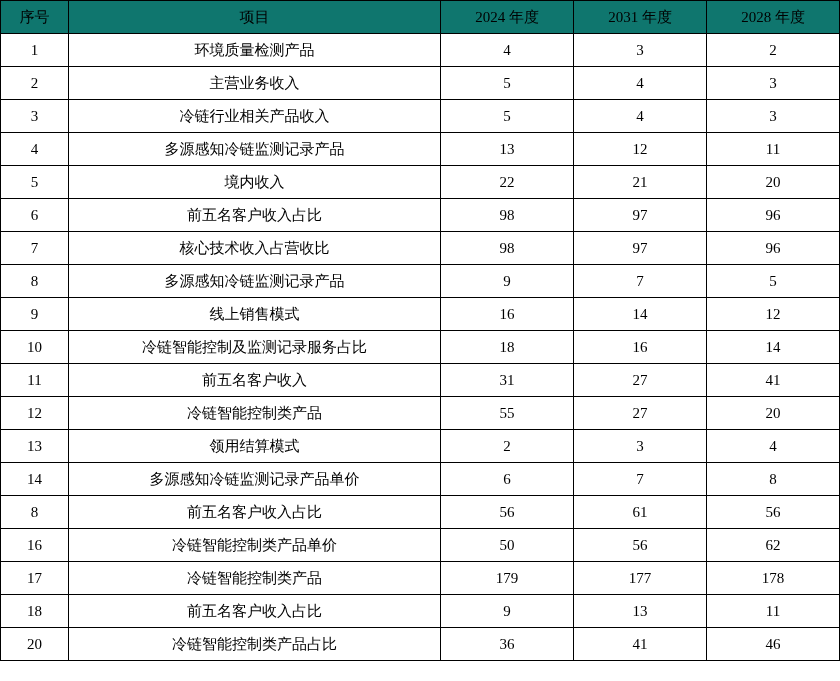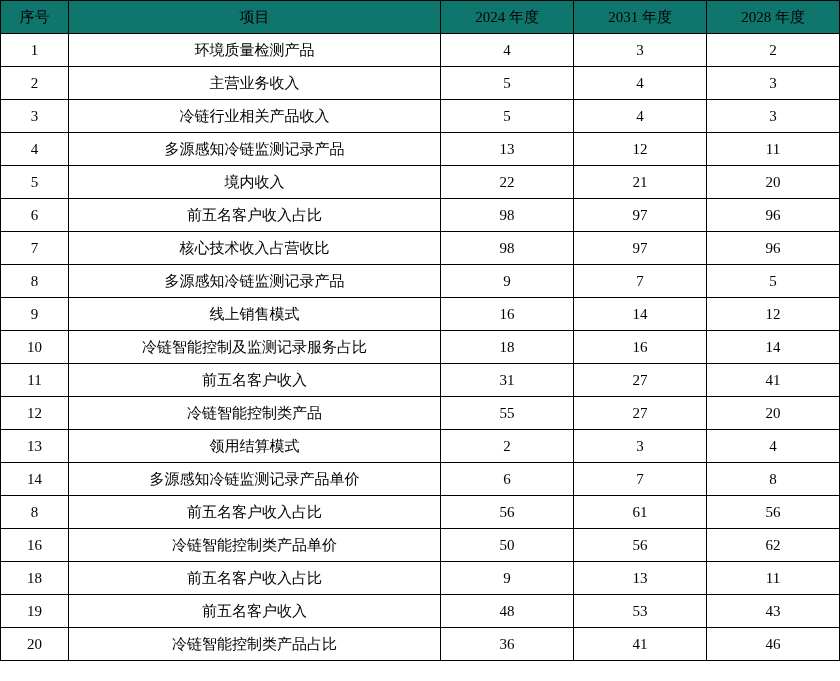--- a/index.html
+++ b/index.html
@@ -183,34 +183,34 @@
           <td class="num">56</td>
         </tr>
         <tr>
           <td class="idx">16</td>
           <td class="item">冷链智能控制类产品单价</td>
           <td class="num">50</td>
           <td class="num">56</td>
           <td class="num">62</td>
         </tr>
         <tr>
+          <td class="idx">17</td>
+          <td class="item">冷链智能控制类产品</td>
+          <td class="num">179</td>
+          <td class="num">177</td>
+          <td class="num">178</td>
+        </tr>
+        <tr>
           <td class="idx">18</td>
           <td class="item">前五名客户收入占比</td>
           <td class="num">9</td>
           <td class="num">13</td>
           <td class="num">11</td>
         </tr>
         <tr>
-          <td class="idx">19</td>
-          <td class="item">前五名客户收入</td>
-          <td class="num">48</td>
-          <td class="num">53</td>
-          <td class="num">43</td>
-        </tr>
-        <tr>
           <td class="idx">20</td>
           <td class="item">冷链智能控制类产品占比</td>
           <td class="num">36</td>
           <td class="num">41</td>
           <td class="num">46</td>
         </tr>
       </tbody>
   </table>
 </div>
 

